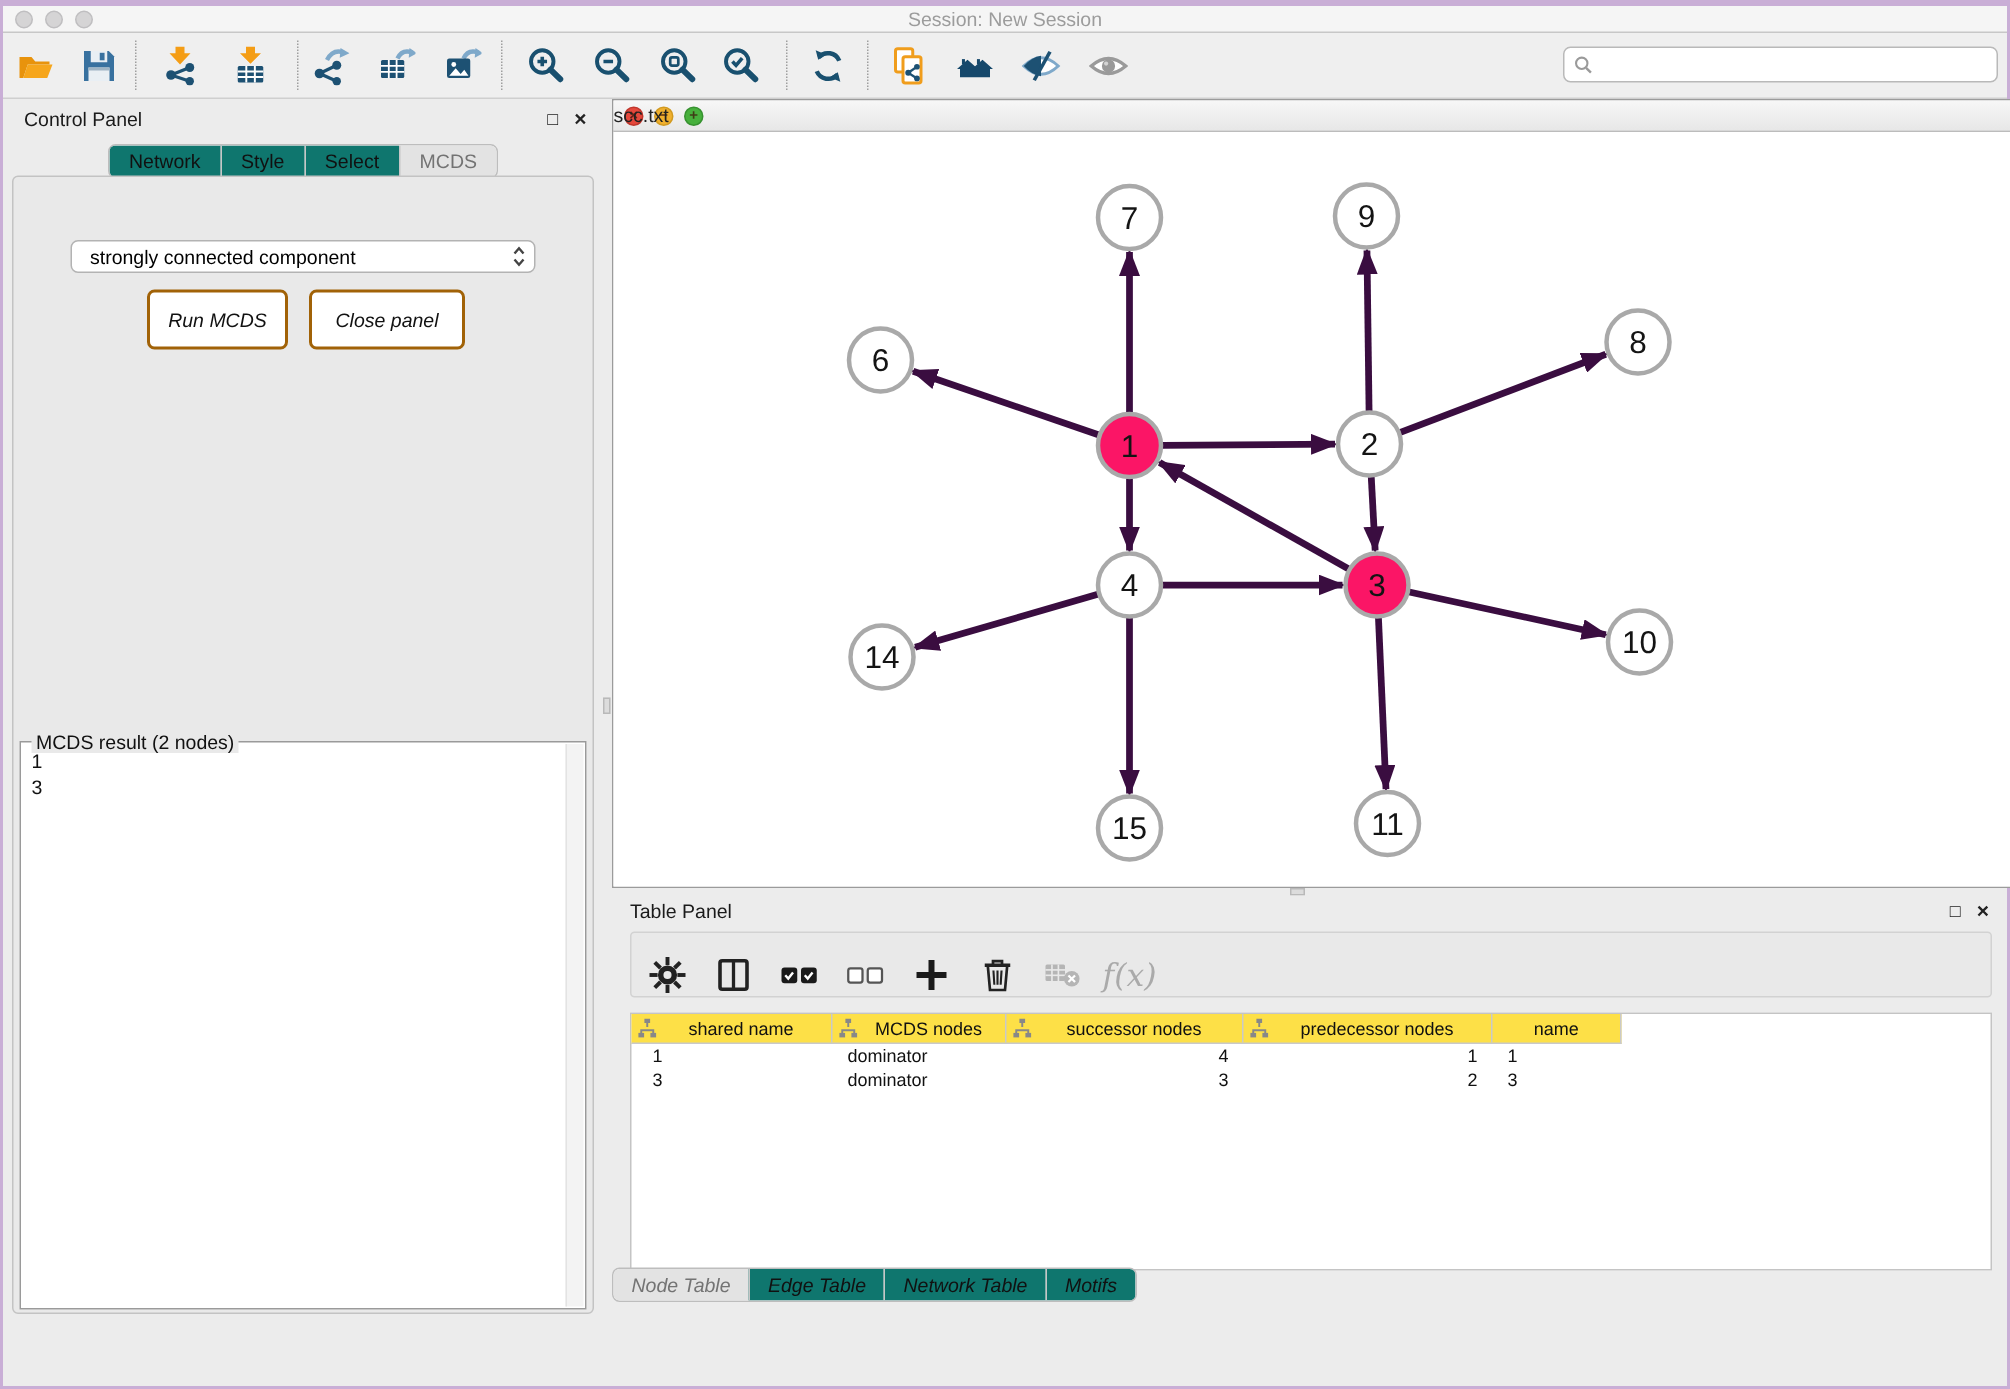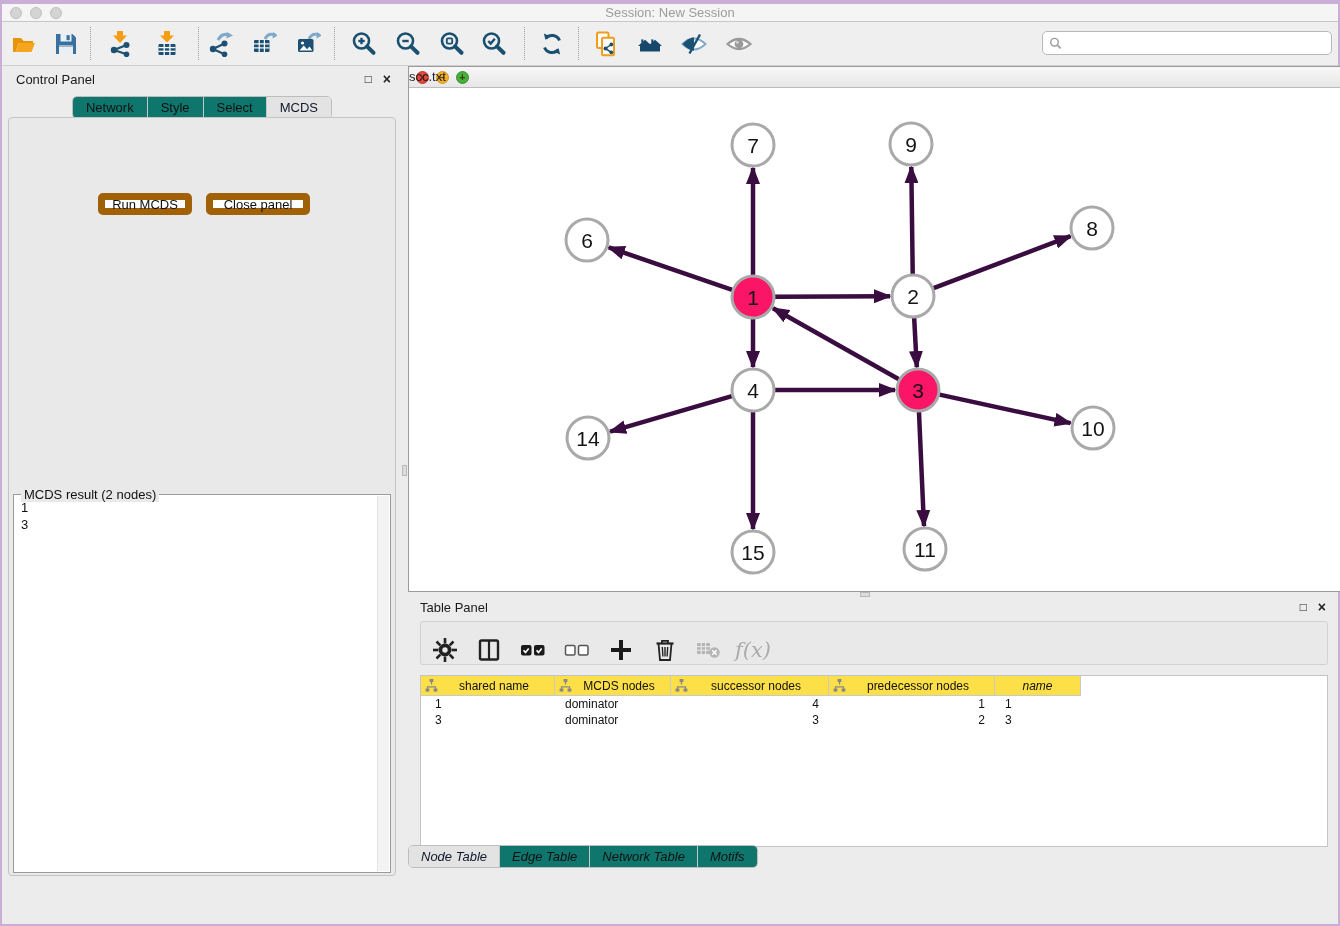--- a/index.html
+++ b/index.html
@@ -22,29 +22,29 @@
           border:1px solid #b9b9b9;border-radius:5px;box-sizing:border-box;display:flex;align-items:center;padding:0 6px;}
   .search input{border:none;outline:none;flex:1;font-size:12px;font-family:"Liberation Sans",sans-serif;background:transparent;margin-left:4px;}
   
   .cp{position:absolute;top:66px;left:0;width:400px;bottom:32px;background:#ececec;}
   .panel-head{position:absolute;top:6px;left:14px;font-size:13px;color:#1a1a1a;}
   .panel-ico{position:absolute;top:6px;font-size:12px;color:#222;font-weight:bold;line-height:14px;}
   .seg-row{position:absolute;top:30px;left:0;right:0;text-align:center;}
   .seg{display:inline-flex;border:1px solid #bdbdbd;border-radius:5px;overflow:hidden;background:#fff;}
   .seg .tab{padding:3px 13px;font-size:13px;color:#111;border-left:1px solid #c6c6c6;background:#0f766e;cursor:default;}
   .seg .tab:first-child{border-left:none;}
-  .seg .tab.active{background:#e3e3e3;color:#0f172a;}
+  .seg .tab.active{background:#e3e3e3;color:#737373;}
   .cp-body{position:absolute;left:6px;right:6px;top:51px;bottom:16px;background:#e9e9e9;
            border:1px solid #c3c3c3;border-radius:4px;}
   .opt-label{position:absolute;top:21px;left:0;right:0;text-align:center;font-size:13px;color:#111;}
   .combo{position:absolute;top:42px;left:38px;width:310px;height:22px;background:#fff;border:1px solid #b3b3b3;
          border-radius:5px;box-sizing:border-box;display:flex;align-items:center;font-size:13px;padding-left:12px;}
   .combo .stepper{margin-left:auto;margin-right:5px;}
-  .btn{position:absolute;top:75px;height:22px;background:#fff;border:7px solid #a16207;border-radius:5px;
-       box-sizing:border-box;font-size:13px;display:flex;align-items:center;justify-content:center;color:#111;}
+  .btn{position:absolute;top:75px;height:40px;background:#fff;border:2px solid #a16207;border-radius:5px;
+       box-sizing:border-box;font-size:13px;display:flex;align-items:center;justify-content:center;color:#111;font-style:italic;}
   .result{position:absolute;left:4px;right:4px;top:376px;bottom:2px;border:1px solid #9a9a9a;background:#fff;}
   .result-legend{position:absolute;top:-8px;left:7px;background:#e9e9e9;padding:0 3px;font-size:13px;color:#111;}
   .result-text{position:absolute;top:4px;left:7px;right:16px;bottom:4px;font-size:13px;line-height:17px;
                white-space:pre;color:#111;overflow:hidden;}
   .result-scroll{position:absolute;top:1px;right:1px;bottom:1px;width:11px;background:#f3f3f3;border-left:1px solid #e3e3e3;}
   
   .vsplit{position:absolute;left:400px;width:6px;top:66px;bottom:32px;background:#ececec;}
   .vhandle{position:absolute;left:0;top:399px;width:5px;height:11px;background:#dcdcdc;border:1px solid #b9b9b9;box-sizing:border-box;}
   .hsplit{position:absolute;left:406px;right:0;top:592px;height:5px;background:#ececec;}
   .hhandle{position:absolute;left:452px;top:0;width:10px;height:5px;background:#dcdcdc;border:1px solid #b9b9b9;box-sizing:border-box;}
@@ -59,21 +59,21 @@
   .canvas{position:absolute;top:21px;left:0;width:931px;height:503px;background:#fff;}
   
   .tp{position:absolute;left:406px;right:0;top:597px;bottom:32px;background:#ececec;}
   .tp-toolbar{position:absolute;left:12px;right:10px;top:24px;height:44px;background:#e9e9e9;
               border:1px solid #d2d2d2;border-radius:3px;box-sizing:border-box;display:flex;align-items:flex-end;padding-left:10px;gap:16px;}
   .tico{width:28px;height:28px;display:flex;align-items:center;justify-content:center;}
   .fx{font-family:"DejaVu Serif",serif;font-style:italic;color:#aaa;font-size:21px;}
   .tbl{position:absolute;left:12px;right:10px;top:78px;height:172px;background:#fff;border:1px solid #c4c4c4;box-sizing:border-box;}
   .tbl-head{display:flex;height:19px;border-bottom:1px solid #c9c9c9;background:#fde047;width:659px;border-right:1px solid #c9c9c9;box-sizing:content-box;}
   .th{display:flex;align-items:center;border-right:1px solid #c9c9c9;font-size:12px;color:#111;box-sizing:border-box;padding:0 4px;}
-  .th:last-child{border-right:none;font-style:italic;}
+  .th:last-child{border-right:none;}
   .th .lbl{flex:1;text-align:center;}
   .tr{display:flex;height:16px;font-size:12px;color:#111;align-items:center;}
   .td{box-sizing:border-box;padding:0 10px;overflow:hidden;white-space:nowrap;}
   .tp-tabs{position:absolute;left:0;right:0;bottom:24px;display:flex;justify-content:flex-start;font-style:italic;}
   .tp-tabs .seg .tab{padding:3px 12px;}
   
   .status{position:absolute;left:0;right:0;bottom:0;height:32px;background:#ececec;border-top:1px solid #c6c6c6;box-sizing:border-box;}
   .sbtn{position:absolute;left:12px;top:4px;width:28px;height:24px;background:linear-gradient(#fff,#f0f0f0);
         border:1px solid #a8a8a8;border-radius:3px;box-sizing:border-box;display:flex;align-items:center;justify-content:center;}
   .mem{position:absolute;right:8px;top:3px;height:25px;padding:0 9px;background:#fff;border:1px solid #999;
@@ -268,20 +268,29 @@
     <div class="panel-head">Control Panel</div>
     <span class="panel-ico" style="right:30px">□</span>
     <span class="panel-ico" style="right:11px;font-size:14px">×</span>
     <div class="seg-row"><div class="seg" id="cp-tabs">
           <div class="tab">Network</div>
           <div class="tab">Style</div>
           <div class="tab">Select</div>
           <div class="tab active">MCDS</div>
         </div></div>
     <div class="cp-body">
+      <div class="combo">
+        <span>strongly connected component</span>
+        <span class="stepper">
+          <svg width="10" height="16" viewBox="0 0 10 16">
+              <path d="M2 6L5 2.5 8 6" stroke="#444" fill="none" stroke-width="1.6"></path>
+              <path d="M2 10l3 3.5 3-3.5" stroke="#444" fill="none" stroke-width="1.6"></path>
+            </svg>
+        </span>
+      </div>
       <div class="btn" style="left:89px;width:94px">Run MCDS</div>
       <div class="btn" style="left:197px;width:104px">Close panel</div>
       <div class="result">
         <div class="result-legend">MCDS result (2 nodes)</div>
         <div class="result-text" id="result-text">1
 3</div>
         <div class="result-scroll"></div>
       </div>
     </div>
   </div>

